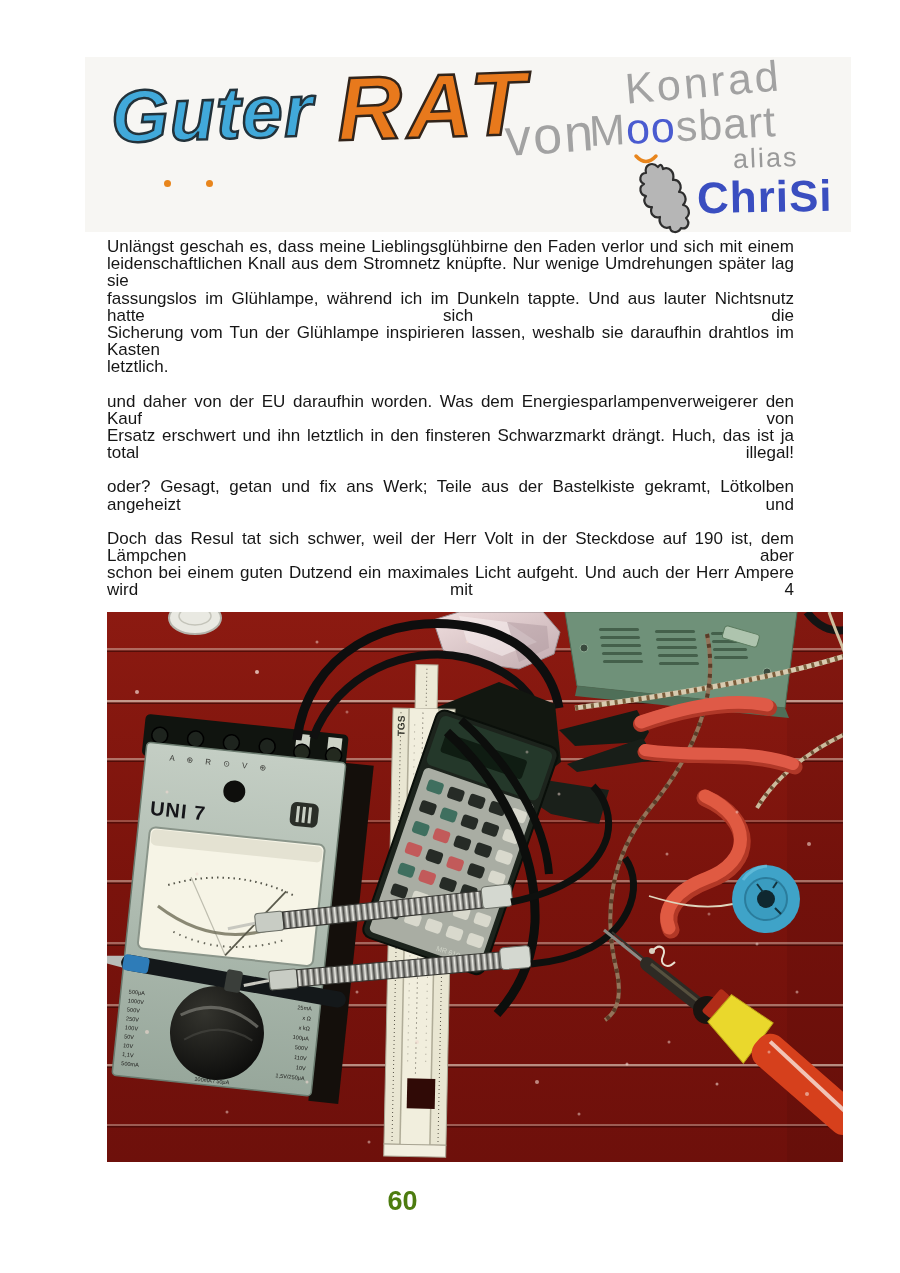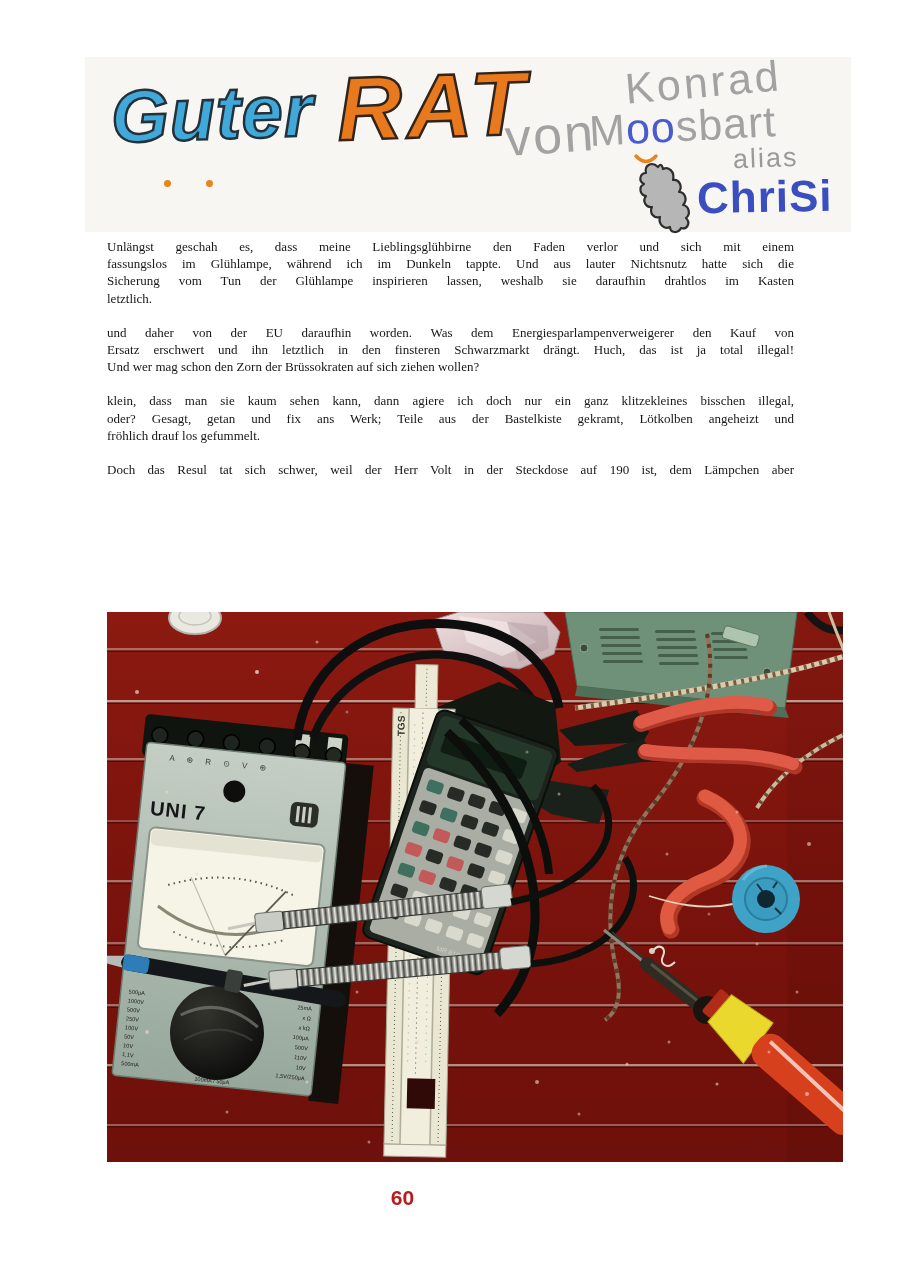--- a/index.html
+++ b/index.html
@@ -18,29 +18,29 @@
   .w-moosbart .oo{color:#4a5bd0;}
   .w-alias{left:648px;top:88px;font-size:27px;color:#9a9a9a;transform:rotate(-2deg);letter-spacing:2px;}
   .w-chrisi{left:612px;top:118px;font-size:44px;font-weight:bold;color:#3a4ec0;transform:rotate(-1deg);letter-spacing:1px;}
   .idot{position:absolute;width:7px;height:7px;border-radius:50%;background:#e8851c;}
   .idot1{left:79px;top:123px;}
   .idot2{left:121px;top:123px;}
   .smile{position:absolute;left:548px;top:96px;}
   .beard{position:absolute;left:551px;top:104px;}
   
   .body-text{position:absolute;left:107px;top:238px;width:687px;color:#161616;
-             font-size:13px;line-height:17.2px;font-family:Liberation Serif, serif;}
+             font-size:17px;line-height:17.2px;}
   .para{margin:0 0 17px 0;}
   .jline{display:block;text-align:justify;text-align-last:justify;}
   .jline.end{text-align-last:left;}
   
   .photo{position:absolute;left:107px;top:612px;}
   
   .page-number{position:absolute;left:0;top:1186px;width:805px;text-align:center;
-               font-size:21px;font-weight:bold;color:#b91c1c;}
+               font-size:27px;font-weight:bold;color:#4d7c0f;}
 </style>
 </head>
 <body>
 
 <div class="page">
 
   <div class="logo">
     <span class="hw w-guter">Guter</span>
     <span class="hw w-rat">RAT</span>
     <span class="hw w-von">von</span>
@@ -57,36 +57,35 @@
     </svg>
     <span class="hw w-alias">alias</span>
     <span class="hw w-chrisi">ChriSi</span>
     <span class="idot idot1"></span>
     <span class="idot idot2"></span>
   </div>
 
   <div class="body-text">
     <p class="para">
       <span class="jline">Unlängst geschah es, dass meine Lieblingsglühbirne den Faden verlor und sich mit einem</span>
+      <span class="jline">leidenschaftlichen Knall aus dem Stromnetz knüpfte. Nur wenige Umdrehungen später lag sie</span>
       <span class="jline">fassungslos im Glühlampe, während ich im Dunkeln tappte. Und aus lauter Nichtsnutz hatte sich die</span>
       <span class="jline">Sicherung vom Tun der Glühlampe inspirieren lassen, weshalb sie daraufhin drahtlos im Kasten</span>
       <span class="jline end">letztlich.</span>
     </p>
     <p class="para">
       <span class="jline">und daher von der EU daraufhin worden. Was dem Energiesparlampenverweigerer den Kauf von</span>
       <span class="jline">Ersatz erschwert und ihn letztlich in den finsteren Schwarzmarkt drängt. Huch, das ist ja total illegal!</span>
-      <span class="jline end">Und wer mag schon den Zorn der Brüssokraten auf sich ziehen wollen?</span>
     </p>
     <p class="para">
-      <span class="jline">klein, dass man sie kaum sehen kann, dann agiere ich doch nur ein ganz klitzekleines bisschen illegal,</span>
       <span class="jline">oder? Gesagt, getan und fix ans Werk; Teile aus der Bastelkiste gekramt, Lötkolben angeheizt und</span>
-      <span class="jline end">fröhlich drauf los gefummelt.</span>
     </p>
     <p class="para">
       <span class="jline">Doch das Resul tat sich schwer, weil der Herr Volt in der Steckdose auf 190 ist, dem Lämpchen aber</span>
+      <span class="jline">schon bei einem guten Dutzend ein maximales Licht aufgeht. Und auch der Herr Ampere wird mit 4</span>
     </p>
   </div>
 
   <svg class="photo" width="736" height="550" viewBox="0 0 736 550">
     <defs>
       <linearGradient id="woodGrad" x1="0" y1="0" x2="0" y2="1">
         <stop offset="0" stop-color="#8c1a11"></stop>
           <stop offset="0.5" stop-color="#7a130c"></stop>
           <stop offset="1" stop-color="#6e100b"></stop>
       </linearGradient>

